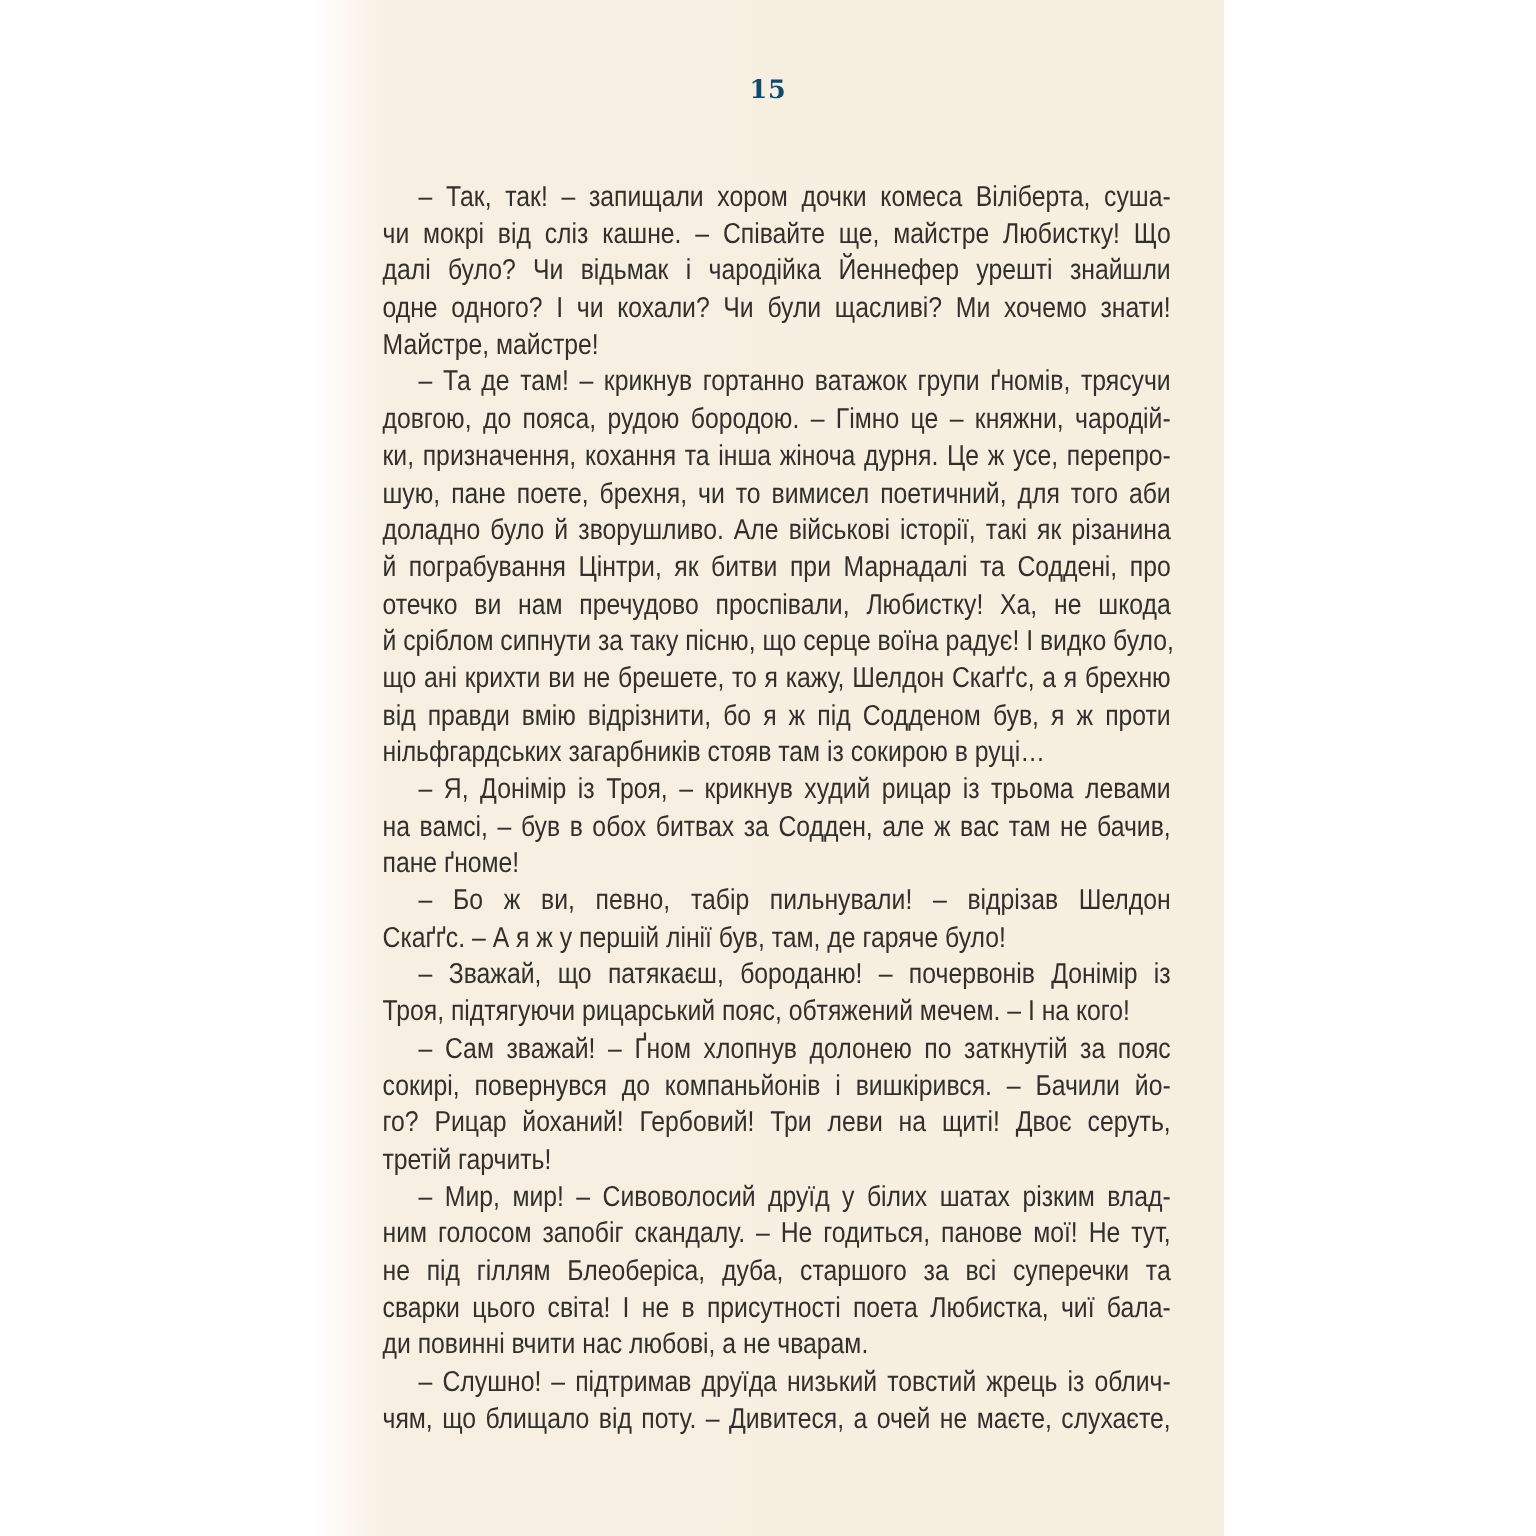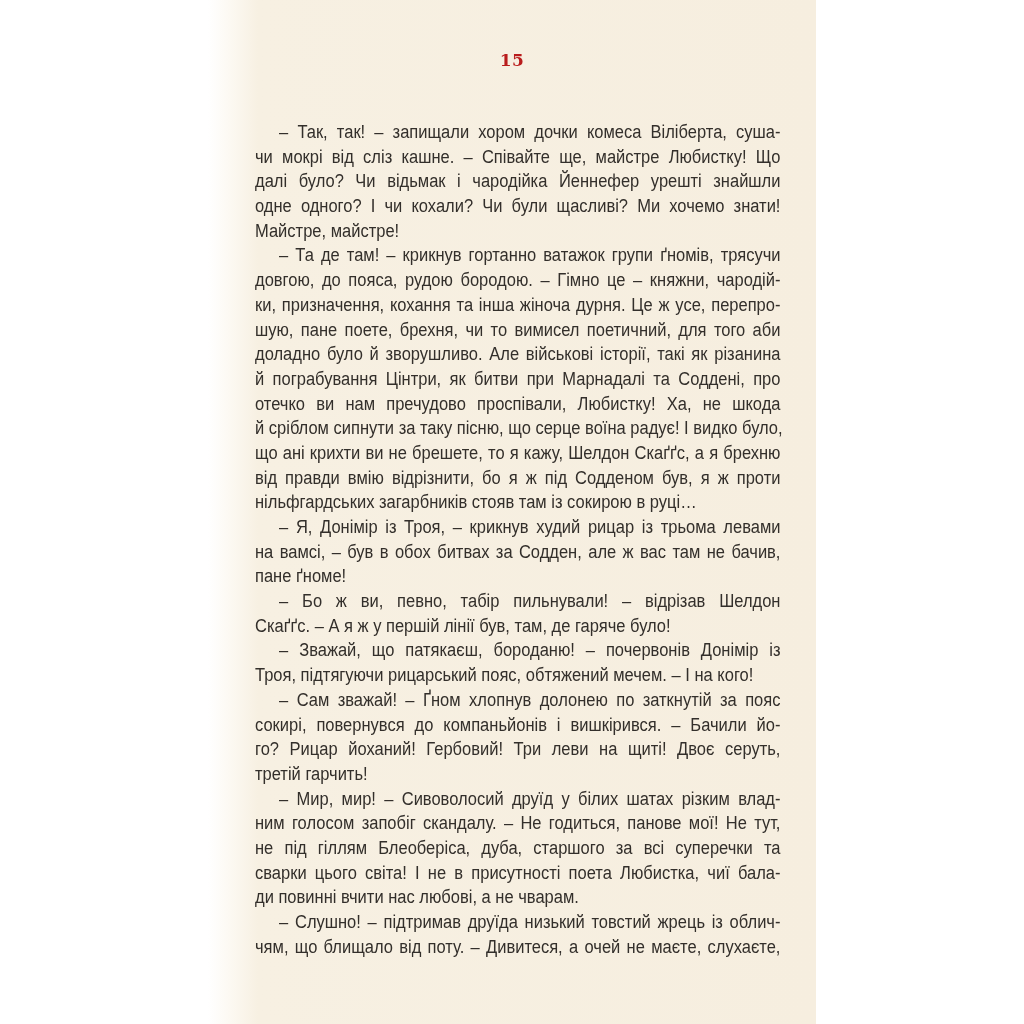--- a/index.html
+++ b/index.html
@@ -30,21 +30,21 @@
     }
     .page-number {
       position: absolute;
       left: 0;
       width: 1024px;
       top: 50px;
       text-align: center;
       font-family: "DejaVu Serif", serif;
       font-weight: bold;
       font-size: 17px;
-      color: #b91c1c;
+      color: #0c4a6e;
       letter-spacing: 0.5px;
     }
     .text-block {
       position: absolute;
       left: 255px;
       top: 120px;
       width: 526px;
       font-family: "Liberation Sans", sans-serif;
       font-size: 19.2px;
       line-height: 24.7px;

